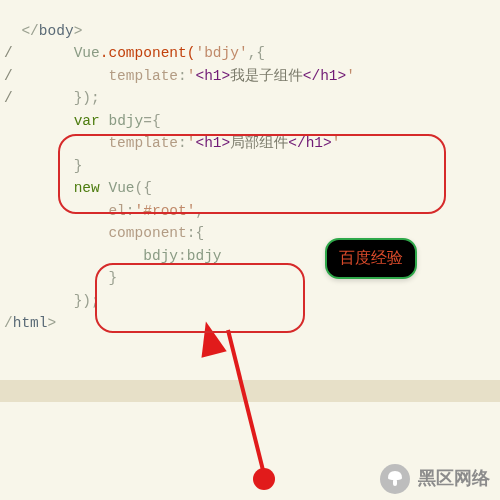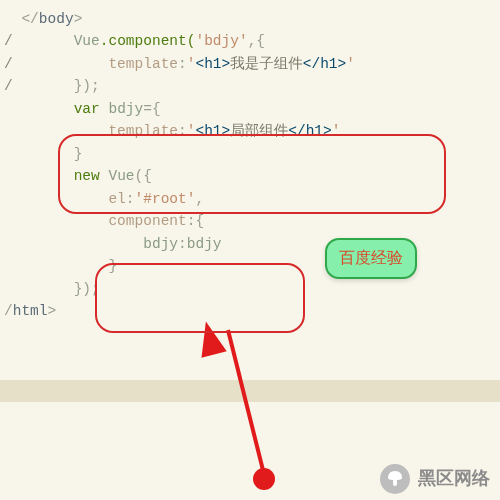--- a/index.html
+++ b/index.html
@@ -11,58 +11,58 @@
     font-family: Consolas, "Courier New", monospace;
     font-size: 14.5px;
     line-height: 1.55;
     background: #f8f6ea;
     color: #888a7a;
     position: relative;
   }
 
   .code-area {
     position: relative;
-    padding: 8px 0 0 0;
+    padding: 20px 0 0 0;
   }
   .code-line {
     white-space: pre;
     padding-left: 4px;
   }
 
   
   .c-punc   { color: #9aa090; }
   .c-tag    { color: #5b6b77; }   
   .c-tag-angle { color: #9aa090; }
   .c-obj    { color: #8a9b84; }   
-  .c-method { color: #4d7c0f; }
+  .c-method { color: #c2410c; }
   .c-key    { color: #b39c84; }
   .c-keyvar { color: #4d7c0f; }
   .c-str    { color: #c08a6a; }   
-  .c-html   { color: #0c4a6e; }   
+  .c-html   { color: #701a75; }   
   .c-cjk    { color: #7a7a6a; }
   .c-op     { color: #9aa090; }
 
   .annot-box {
     position: absolute;
     border: 2px solid #d62a2a;
     border-radius: 18px;
     box-sizing: border-box;
     pointer-events: none;
   }
   .box1 { left: 58px;  top: 134px; width: 388px; height: 80px; }
   .box2 { left: 95px;  top: 263px; width: 210px; height: 70px;  }
 
   .callout {
     position: absolute;
     left: 325px;
     top: 238px;
     padding: 6px 12px;
     border: 2px solid #2fa84a;
     border-radius: 14px;
-    background: #86efac;
+    background: #000000;
     color: #d94a2a;
     font-size: 16px;
     font-family: "Microsoft YaHei", sans-serif;
     box-shadow: 0 2px 5px rgba(0,0,0,0.15);
   }
 
   
   .hl-strip {
     position: absolute;
     left: 0;

